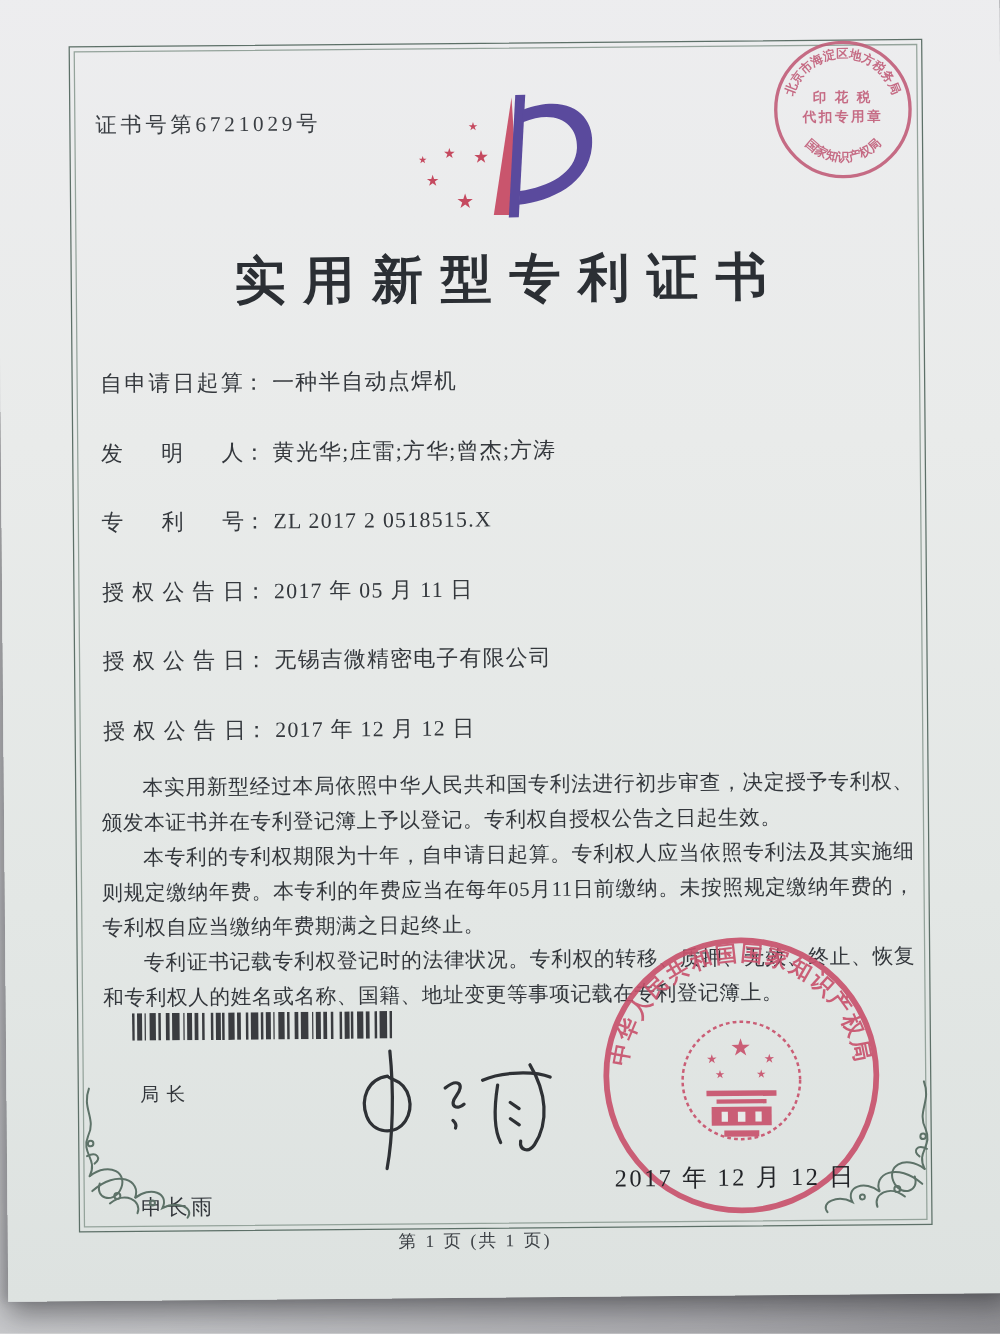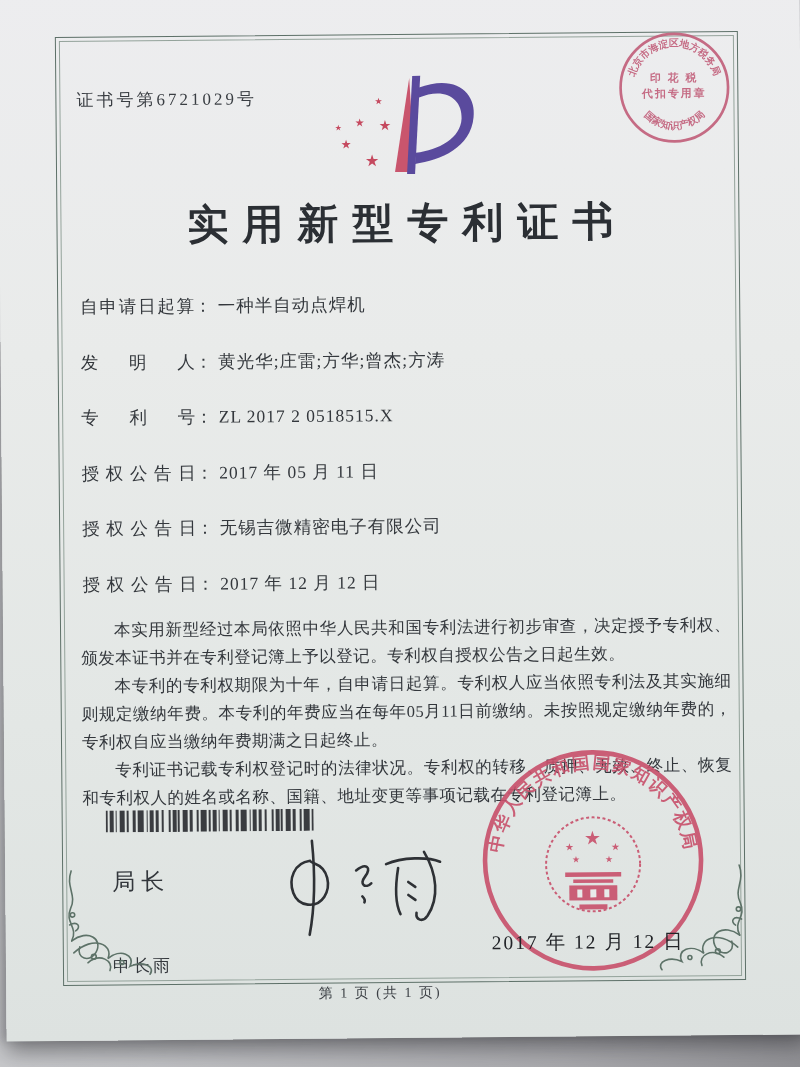--- a/index.html
+++ b/index.html
@@ -35,21 +35,21 @@
     vertical-align:bottom;
   }
   .field .colon{margin-right:6px;}
   .field .value{letter-spacing:1px;}
   .body-text{position:absolute;left:78px;top:630px;width:650px;}
   .body-text p{
     margin:0;font-size:16.5px;line-height:28px;color:#33373c;
     text-align:justify;text-indent:2em;letter-spacing:.5px;
   }
   .barcode{position:absolute;left:101px;top:824px;}
-  .sig-title{position:absolute;left:107px;top:880px;font-size:23px;color:#33373c;letter-spacing:6px;}
+  .sig-title{position:absolute;left:107px;top:880px;font-size:15px;color:#33373c;letter-spacing:6px;}
   .sig-name{position:absolute;left:107px;top:968px;font-size:17px;color:#33373c;letter-spacing:3px;}
   .signature{position:absolute;left:233px;top:850px;}
   .seal{position:absolute;left:468px;top:766px;opacity:.9;}
   .issue-date{
     position:absolute;left:486px;top:946px;font-size:19.5px;color:#222428;letter-spacing:2px;z-index:5;
   }
   .page-footer{
     position:absolute;left:0;right:54px;top:1000px;text-align:center;
     font-size:14px;color:#3c4045;letter-spacing:2px;
   }

